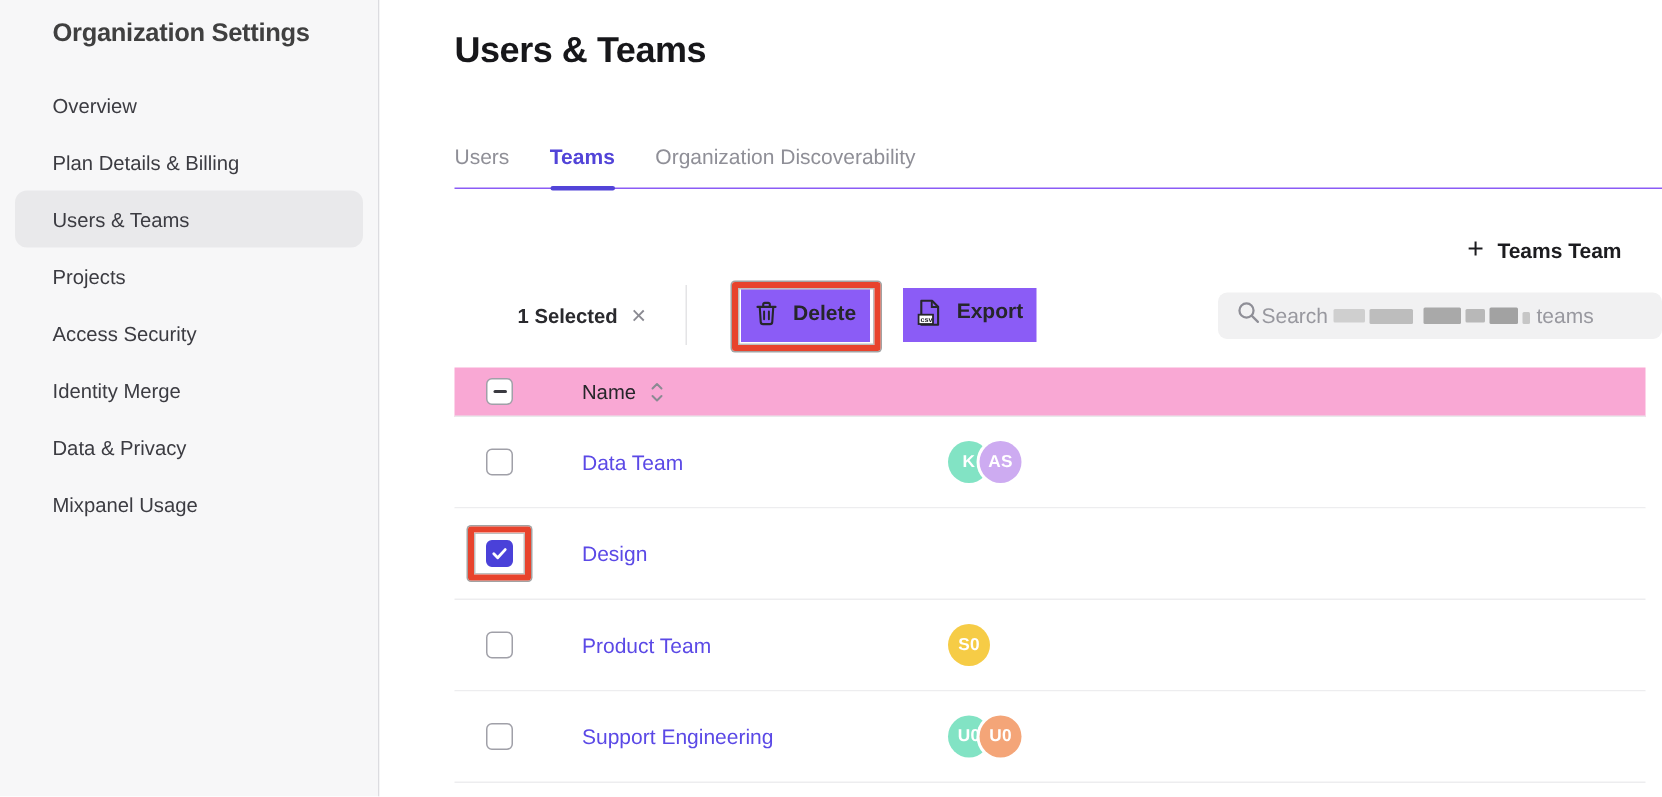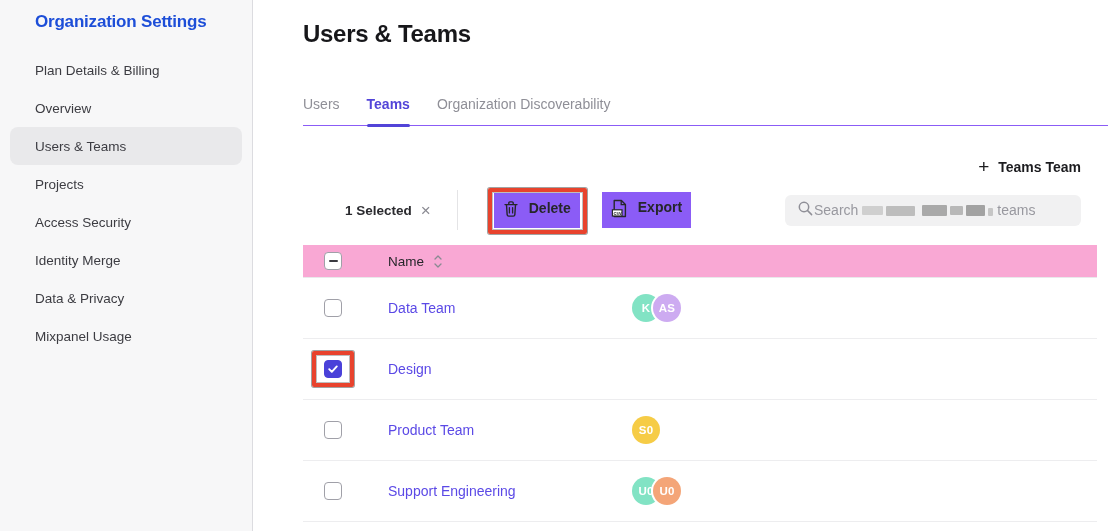--- a/index.html
+++ b/index.html
@@ -14,21 +14,21 @@
 
   
   .sidebar {
     width: 253px; flex: 0 0 253px; height: 100%;
     background: #f7f7f8;
     border-right: 1px solid #dcdce0;
     padding-top: 10px;
   }
   .sb-title {
     margin: 2px 0 0 35px;
-    font-size: 17px; font-weight: 700; color: #1d4ed8;
+    font-size: 17px; font-weight: 700; color: #404040;
     letter-spacing: -0.2px;
   }
   .sb-nav { margin-top: 19px; }
   .sb-item {
     height: 38px; margin: 0 10px; padding-left: 25px;
     display: flex; align-items: center;
     font-size: 13.5px; color: #3c3c42;
     border-radius: 8px; cursor: pointer;
   }
   .sb-item.active { background: #e9e9eb; }
@@ -53,21 +53,21 @@
 
   .create-row { margin-top: 33px; padding-right: 27px; display: flex; justify-content: flex-end; }
   .create-btn {
     display: flex; align-items: center; gap: 9px;
     background: none; border: none; cursor: pointer;
     font-family: inherit; font-size: 14px; font-weight: 700; color: #1c1c1f;
   }
   .plus-glyph { font-size: 19px; font-weight: 400; line-height: 14px; color: #1c1c1f; }
 
   
-  .toolbar { margin-top: 14px; height: 42px; display: flex; align-items: center; padding-right: 27px; }
+  .toolbar { margin-top: 14px; height: 42px; display: flex; align-items: center; }
   .sel-group { margin-left: 42px; display: flex; align-items: center; gap: 9px; }
   .sel-label { font-size: 13.5px; font-weight: 700; color: #2a2a2e; }
   .clear-x { font-size: 17px; color: #8a8a92; cursor: pointer; line-height: 1; }
   .vdiv { width: 1px; height: 40px; background: #e4e4e6; margin: 0 36px 0 26px; }
 
   .tool-btn {
     display: flex; align-items: flex-start; gap: 10px;
     background: #8b5cf6; border: none; cursor: pointer;
     font-family: inherit; font-size: 14px; font-weight: 700; color: #26262a;
     padding: 7px 9px;
@@ -130,24 +130,24 @@
 </style>
 </head>
 <body>
 
 <div class="app">
 
   <aside class="sidebar">
     <div class="sb-title">Organization Settings</div>
     <nav class="sb-nav" id="sidebar-nav">
         <div class="sb-item">
+          <span>Overview</span>
+        </div>
+        <div class="sb-item">
           <span>Plan Details &amp; Billing</span>
-        </div>
-        <div class="sb-item">
-          <span>Overview</span>
         </div>
         <div class="sb-item active">
           <span>Users &amp; Teams</span>
         </div>
         <div class="sb-item">
           <span>Projects</span>
         </div>
         <div class="sb-item">
           <span>Access Security</span>
         </div>

